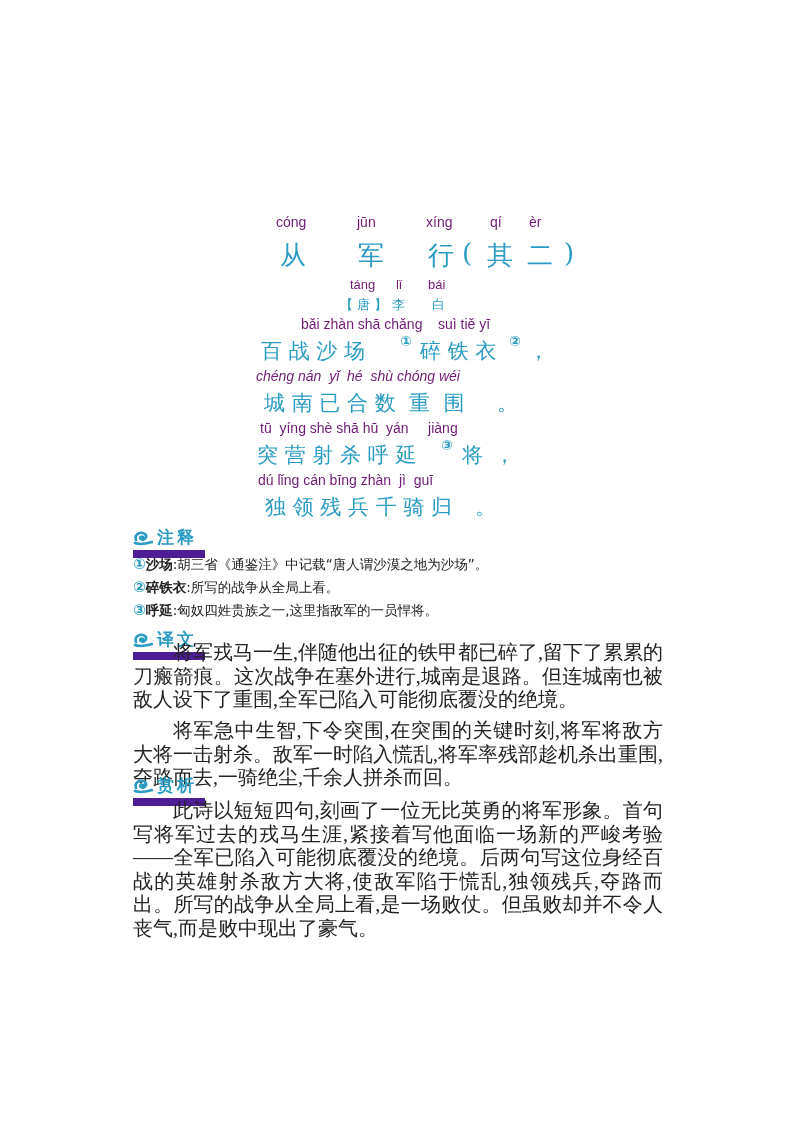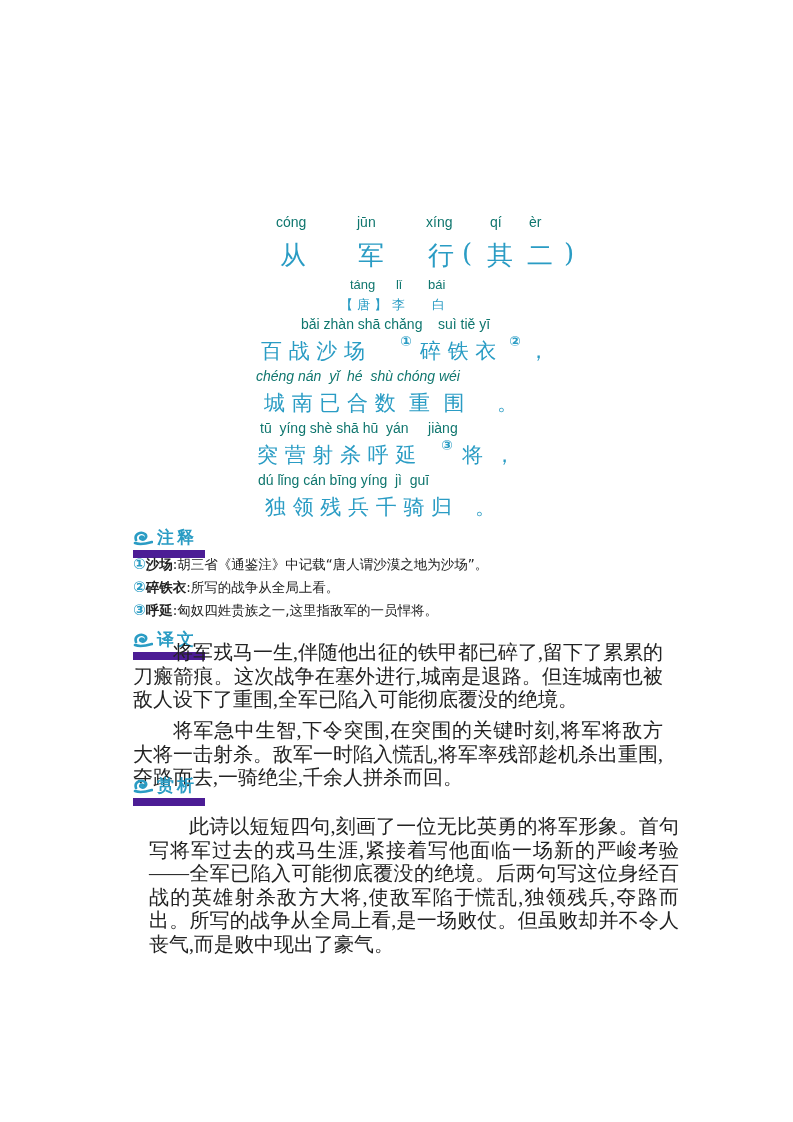--- a/index.html
+++ b/index.html
@@ -1,19 +1,19 @@
 <!DOCTYPE html>
 <html><head>
 <meta charset="utf-8">
 <style>
   html, body { margin: 0; padding: 0; background: #ffffff; }
   body { width: 793px; height: 1122px; position: relative; overflow: hidden;
          font-family: "DejaVu Sans", sans-serif; color: #222; }
   .poem { position: absolute; left: 0; top: 0; width: 793px; }
-  .py { position: absolute; font-family: "Liberation Sans", sans-serif; font-size: 14px; color: #0f766e; white-space: nowrap; }
+  .py { position: absolute; font-family: "Liberation Sans", sans-serif; font-size: 14px; color: #701a75; white-space: nowrap; }
   .hz { position: absolute; font-family: "DejaVu Serif", serif; font-size: 21px; color: #2a9cc4; white-space: nowrap; }
   .title-hz { font-size: 26px; }
   .author { position: absolute; font-family: "DejaVu Serif", serif; font-size: 13px; color: #2a9cc4; white-space: nowrap; }
   .mark { position: absolute; font-size: 14px; color: #2a9cc4; font-weight: bold; }
 
   .section-head { position: absolute; left: 133px; display: flex; align-items: center;
                   border-bottom: 8px solid #4c1d95; padding-bottom: 1px; width: 72px; }
   .section-head .icon { width: 20px; height: 16px; margin-right: 4px; }
   .section-head .label { font-size: 17px; font-weight: bold; color: #2a9cc4; letter-spacing: 3px; }
 
@@ -59,21 +59,21 @@
   <span class="py" style="left:256px;top:368px;white-space:pre;font-style:italic;">chéng nán  yǐ  hé  shù chóng wéi</span>
   <span class="hz" style="left:264px;top:389px;white-space:pre;">城 南 已 合 数  重  围</span>
   <span class="hz" style="left:497px;top:389px;">。</span>
 
   <span class="py" style="left:260px;top:420px;white-space:pre;">tū  yíng shè shā hū  yán     jiàng</span>
   <span class="hz" style="left:257px;top:441px;">突 营 射 杀 呼 延</span>
   <span class="mark" style="left:441px;top:437px;">③</span>
   <span class="hz" style="left:462px;top:441px;">将</span>
   <span class="hz" style="left:494px;top:441px;">，</span>
 
-  <span class="py" style="left:258px;top:472px;white-space:pre;">dú lǐng cán bīng yíng  jì  guī</span>
+  <span class="py" style="left:258px;top:472px;white-space:pre;">dú lǐng cán bīng zhàn  jì  guī</span>
   <span class="hz" style="left:265px;top:493px;">独 领 残 兵 千 骑 归</span>
   <span class="hz" style="left:475px;top:493px;">。</span>
 </div>
 
 <div class="section-head" style="top:526px;">
   <svg class="icon" viewBox="0 0 20 16">
     <path d="M3 10 C1 4 8 1 12 4 C15 7 11 11 8 9 C6 8 8 6 10 7" fill="none" stroke="#2a9cc4" stroke-width="2.6" stroke-linecap="round"></path>
     <path d="M2 13 C7 15 12 14 19 12" fill="none" stroke="#2a9cc4" stroke-width="2.6" stroke-linecap="round"></path>
   </svg>
   <span class="label">注释</span>
@@ -98,13 +98,13 @@
 <p class="para" style="top:641px;margin:0;">将军戎马一生,伴随他出征的铁甲都已碎了,留下了累累的刀瘢箭痕。这次战争在塞外进行,城南是退路。但连城南也被敌人设下了重围,全军已陷入可能彻底覆没的绝境。</p>
 <p class="para" style="top:719px;margin:0;">将军急中生智,下令突围,在突围的关键时刻,将军将敌方大将一击射杀。敌军一时陷入慌乱,将军率残部趁机杀出重围,夺路而去,一骑绝尘,千余人拼杀而回。</p>
 
 <div class="section-head" style="top:774px;">
   <svg class="icon" viewBox="0 0 20 16">
     <path d="M3 10 C1 4 8 1 12 4 C15 7 11 11 8 9 C6 8 8 6 10 7" fill="none" stroke="#2a9cc4" stroke-width="2.6" stroke-linecap="round"></path>
     <path d="M2 13 C7 15 12 14 19 12" fill="none" stroke="#2a9cc4" stroke-width="2.6" stroke-linecap="round"></path>
   </svg>
   <span class="label">赏析</span>
 </div>
-<p class="para" style="top:799px;margin:16px;">此诗以短短四句,刻画了一位无比英勇的将军形象。首句写将军过去的戎马生涯,紧接着写他面临一场新的严峻考验——全军已陷入可能彻底覆没的绝境。后两句写这位身经百战的英雄射杀敌方大将,使敌军陷于慌乱,独领残兵,夺路而出。所写的战争从全局上看,是一场败仗。但虽败却并不令人丧气,而是败中现出了豪气。</p>
+<p class="para" style="top:799px;margin:0;">此诗以短短四句,刻画了一位无比英勇的将军形象。首句写将军过去的戎马生涯,紧接着写他面临一场新的严峻考验——全军已陷入可能彻底覆没的绝境。后两句写这位身经百战的英雄射杀敌方大将,使敌军陷于慌乱,独领残兵,夺路而出。所写的战争从全局上看,是一场败仗。但虽败却并不令人丧气,而是败中现出了豪气。</p>
 
 </body></html>

